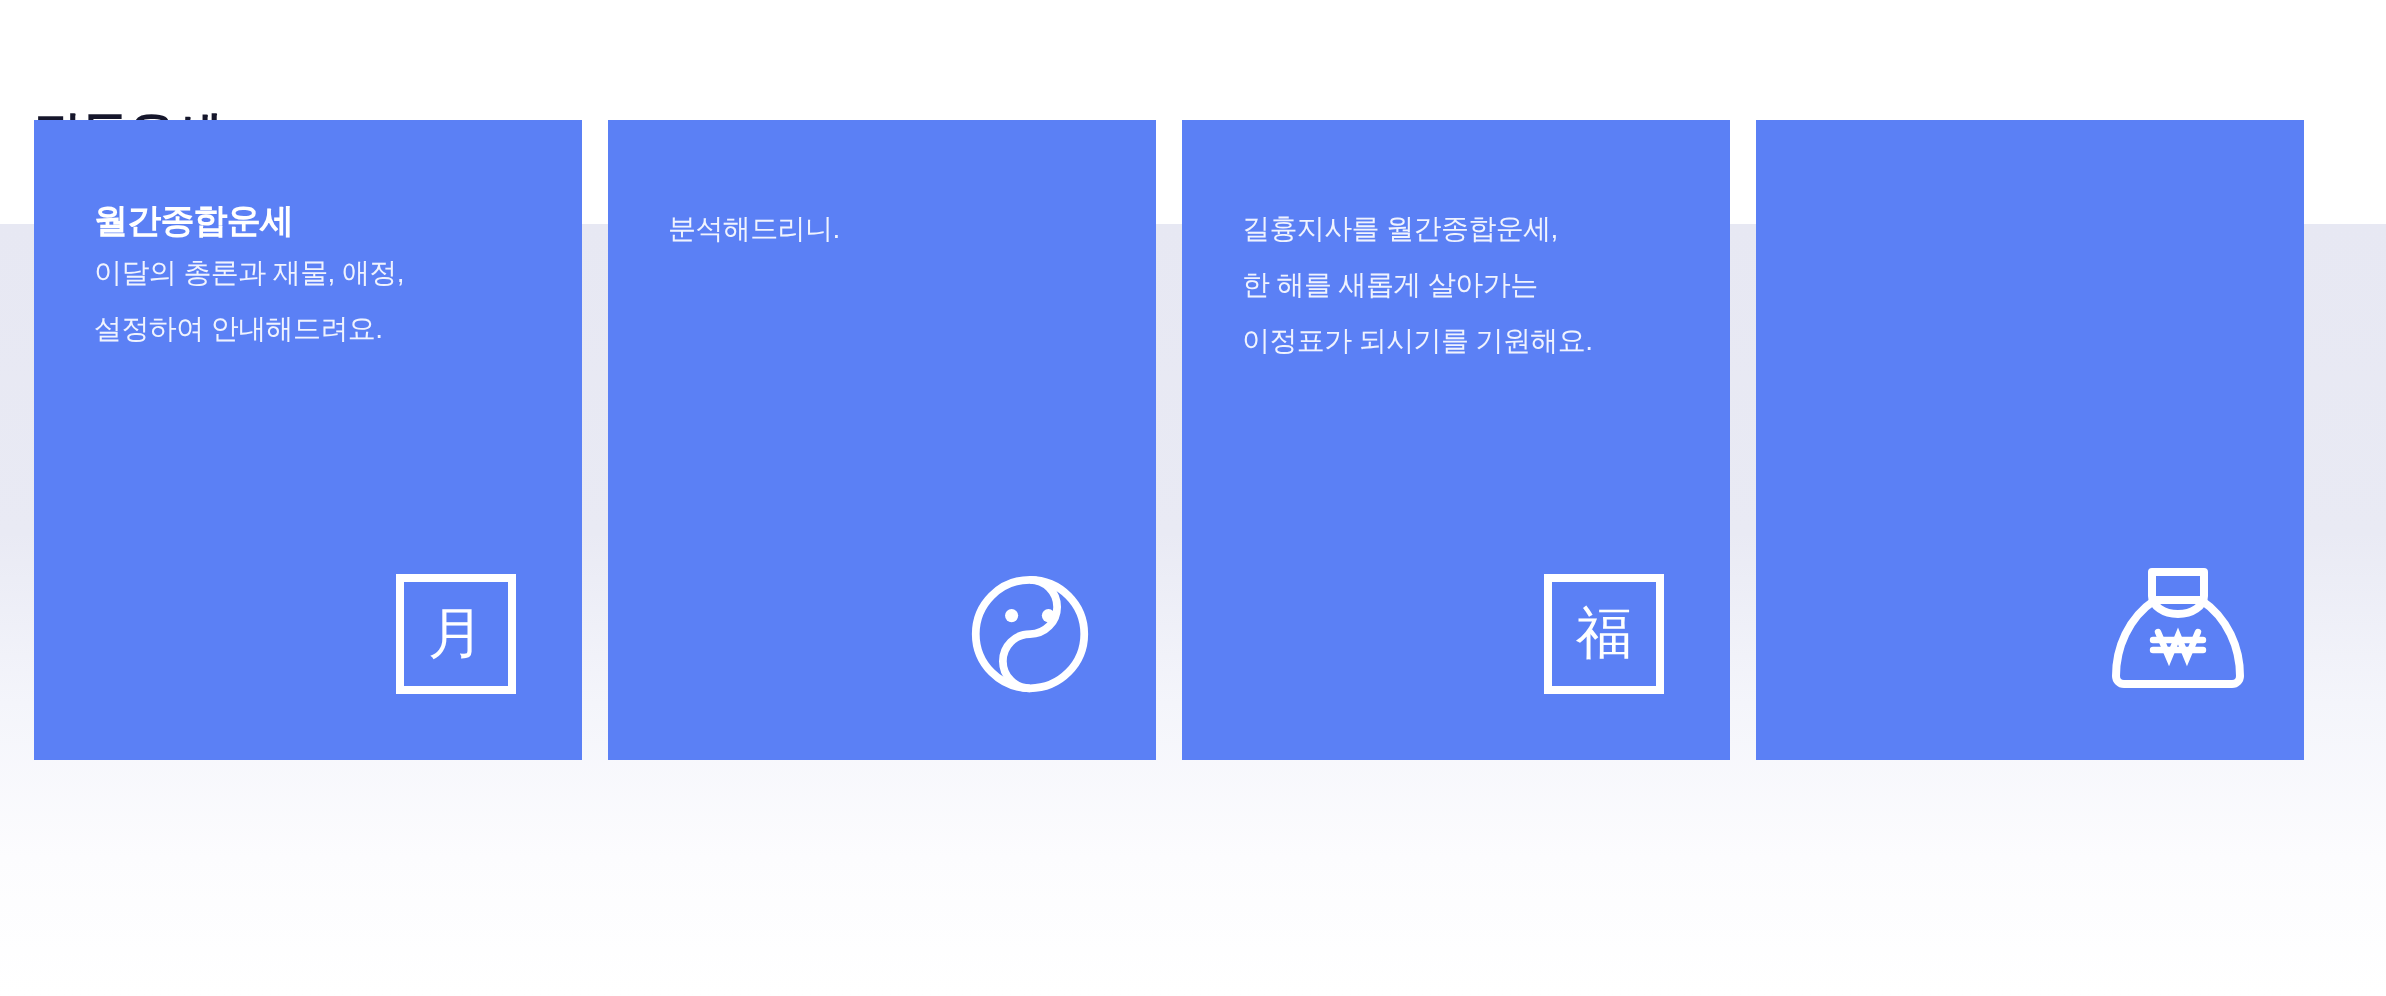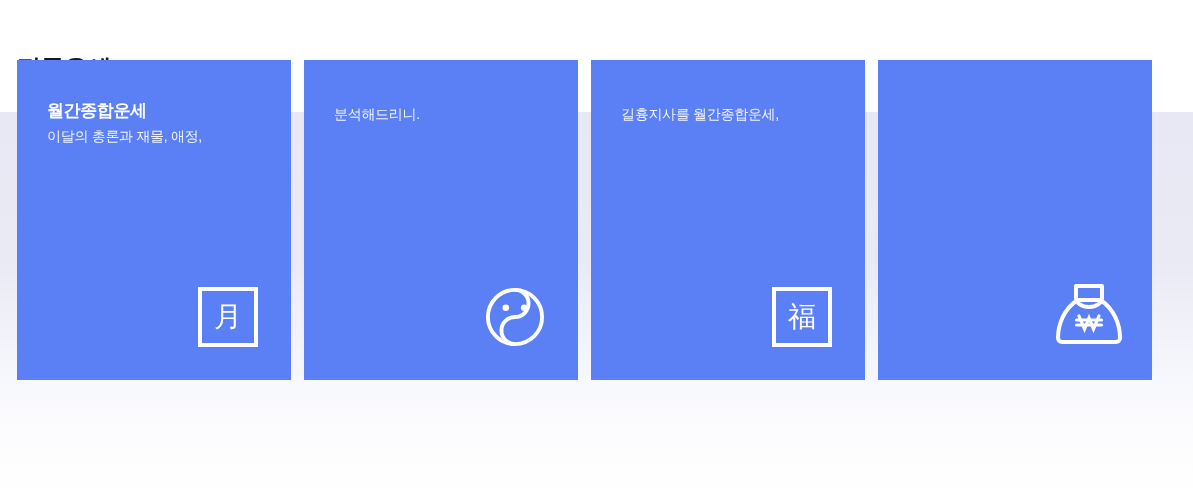--- a/index.html
+++ b/index.html
@@ -122,20 +122,21 @@
 <div class="page">
 
   <h1 class="page-title">정통운세</h1>
 
   <div class="card-row">
 
     <div class="card">
       <div class="card-title">월간종합운세</div>
       <div class="card-desc">
         <span class="line">이달의 총론과 재물, 애정,</span>
+        <span class="line">설정하여 안내해드려요.</span>
       </div>
       <div class="card-icon">
         <div class="glyph-box">
           <span>月</span>
         </div>
       </div>
     </div>
 
     <div class="card">
       <div class="card-desc">
@@ -147,20 +148,22 @@
           <path d="M32 4 A14 14 0 0 1 32 32 A14 14 0 0 0 32 60" fill="none" stroke="#ffffff" stroke-width="4"></path>
           <circle cx="22.5" cy="22.5" r="3.4" fill="#ffffff"></circle>
           <circle cx="41.5" cy="22.5" r="3.4" fill="#ffffff"></circle>
         </svg>
       </div>
     </div>
 
     <div class="card">
       <div class="card-desc">
         <span class="line">길흉지사를 월간종합운세,</span>
+        <span class="line">한 해를 새롭게 살아가는</span>
+        <span class="line">이정표가 되시기를 기원해요.</span>
       </div>
       <div class="card-icon">
         <div class="glyph-box">
           <span>福</span>
         </div>
       </div>
     </div>
 
     <div class="card">
       <div class="card-icon">

